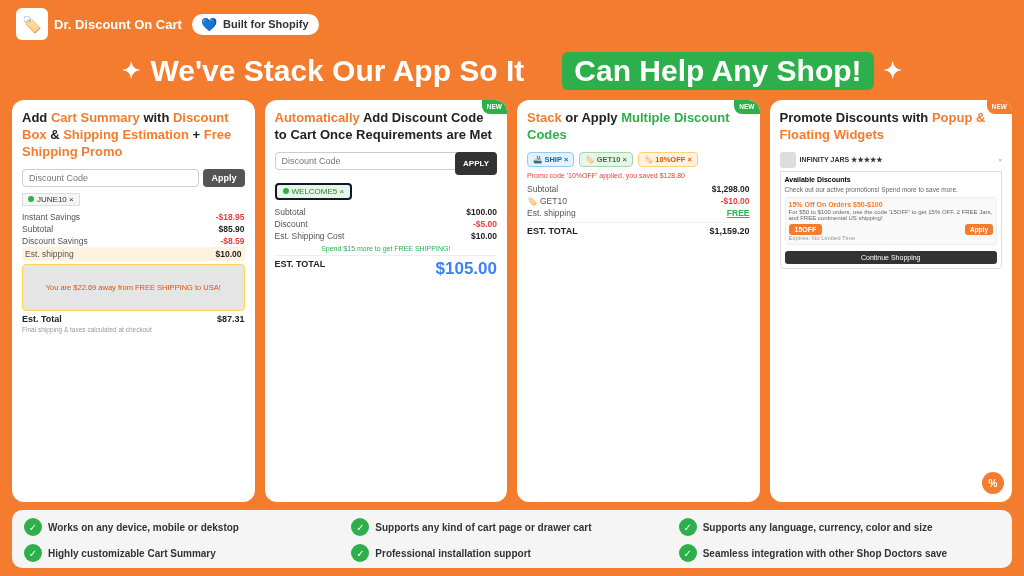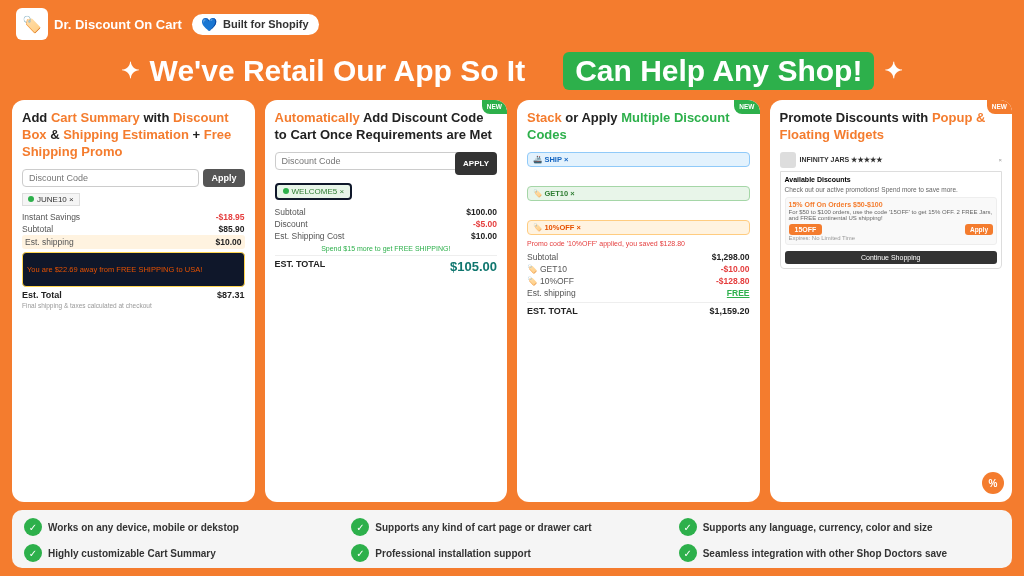--- a/index.html
+++ b/index.html
@@ -161,27 +161,28 @@
       display: flex;
       justify-content: space-between;
       padding: 1px 0;
       font-size: 8.5px;
     }
     .price-row .label { color: #555; }
     .price-row .value { color: #222; font-weight: 600; }
     .price-row.discount .value { color: #e53e3e; }
     .price-row.highlight { background: #fff3e0; border-radius: 3px; padding: 2px 3px; }
     .promo-bar {
-      background: #0f172a;
+      background: #e5e5e5;
       border: 1px solid #ffd54f;
       border-radius: 4px;
-      padding: 12px 4px;
+      padding: 18px 4px;
       font-size: 7.5px;
       color: #e65100;
       margin: 3px 0;
+      text-align: center;
     }
     .est-total-row {
       display: flex;
       justify-content: space-between;
       font-size: 9px;
       font-weight: 700;
       margin-top: 3px;
       color: #222;
     }
     .fine-print {
@@ -218,24 +219,23 @@
       font-size: 7px;
       color: #2db04b;
       margin-top: 3px;
       text-align: center;
     }
 
     
     .card3-content { font-size: 9px; }
     .multi-tags {
       display: flex;
-      gap: 19px;
+      gap: 5px;
       flex-wrap: wrap;
       margin-bottom: 5px;
-      flex-direction: column;
     }
     .multi-tag {
       display: inline-flex;
       align-items: center;
       border-radius: 4px;
       padding: 2px 5px;
       font-size: 7.5px;
       gap: 2px;
       font-weight: 600;
     }
@@ -399,21 +399,21 @@
       <span class="logo-text">Dr. Discount On Cart</span>
     </div>
     <div class="shopify-badge">
       <span class="heart">💙</span>
       <span>Built for Shopify</span>
     </div>
   </div>
 
   <div class="hero-title">
     <span class="sparkle">✦</span>
-    <span>We've Retail Our App So It</span>
+    <span>We've Stack Our App So It</span>
     <span class="hero-highlight">Can Help Any Shop!</span>
     <span class="sparkle">✦</span>
   </div>
 
   <div class="cards-row">
 
     <div class="card">
       <div class="card-title">
         Add <span class="orange">Cart Summary</span> with <span class="orange">Discount Box</span> &amp; <span class="orange">Shipping Estimation</span> + <span class="orange">Free Shipping Promo</span>
       </div>
@@ -428,20 +428,24 @@
         </div>
         <div class="price-rows">
           <div class="price-row discount">
             <span class="label">Instant Savings</span>
             <span class="value">-$18.95</span>
           </div>
           <div class="price-row">
             <span class="label">Subtotal</span>
             <span class="value">$85.90</span>
           </div>
+          <div class="price-row discount">
+            <span class="label">Discount Savings</span>
+            <span class="value">-$8.59</span>
+          </div>
           <div class="price-row highlight">
             <span class="label">Est. shipping</span>
             <span class="value">$10.00</span>
           </div>
         </div>
         <div class="promo-bar">You are $22.69 away from FREE SHIPPING to USA!</div>
         <div class="est-total-row">
           <span>Est. Total</span>
           <span>$87.31</span>
         </div>
@@ -474,21 +478,21 @@
           </div>
           <div class="price-row">
             <span class="label">Est. Shipping Cost</span>
             <span class="value">$10.00</span>
           </div>
         </div>
         <div class="savings-note">Spend $15 more to get FREE SHIPPING!</div>
         <hr class="card-divider">
         <div class="est-total-row">
           <span>EST. TOTAL</span>
-          <span style="color:#0f766e; font-size:13px;">$105.00</span>
+          <span style="color:#3b82f6; font-size:17px;">$105.00</span>
         </div>
       </div>
     </div>
 
     <div class="card">
       <div class="corner-badge green">NEW</div>
       <div class="card-title">
         <span class="orange">Stack</span> or Apply <span class="green">Multiple Discount Codes</span>
       </div>
       <div class="card3-content">
@@ -499,24 +503,20 @@
         </div>
         <div class="saving-note3">Promo code '10%OFF' applied, you saved $128.80</div>
         <div class="price-rows">
           <div class="price-row">
             <span class="label">Subtotal</span>
             <span class="value">$1,298.00</span>
           </div>
           <div class="price-row discount">
             <span class="label">🏷️ GET10</span>
             <span class="value">-$10.00</span>
-          </div>
-          <div class="price-row discount">
-            <span class="label">🏷️ 10%OFF</span>
-            <span class="value">-$128.80</span>
           </div>
           <div class="price-row">
             <span class="label">Est. shipping</span>
             <span class="value" style="color:#2db04b;text-decoration:underline;">FREE</span>
           </div>
         </div>
         <hr class="card-divider">
         <div class="est-total-row">
           <span>EST. TOTAL</span>
           <span>$1,159.20</span>

